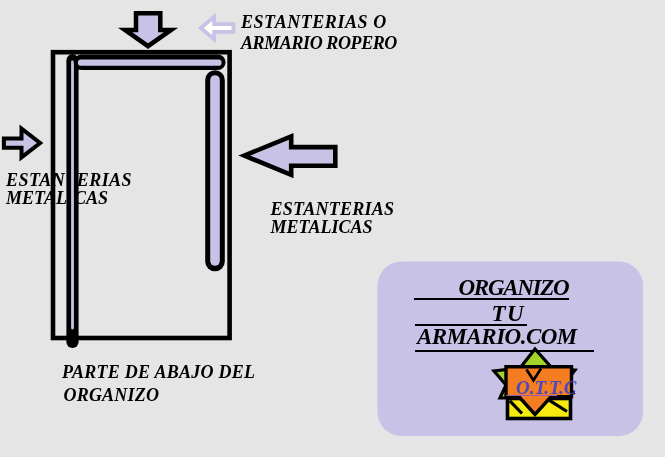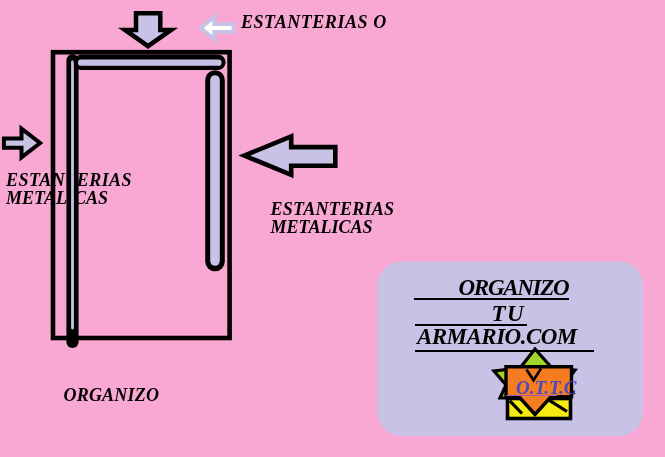--- a/index.html
+++ b/index.html
@@ -1,17 +1,17 @@
 <!DOCTYPE html>
 <html><head>
 <meta charset="utf-8">
 <style>
   html,body{margin:0;padding:0;}
   body{width:665px;height:457px;background:#ffffff;overflow:hidden;}
-  .stage{position:relative;width:665px;height:457px;background:#f9a8d4;font-family:"Liberation Serif",serif;}
+  .stage{position:relative;width:665px;height:457px;background:#e5e5e5;font-family:"Liberation Serif",serif;}
   .stage svg{position:absolute;left:0;top:0;z-index:1;}
   .label-line{position:absolute;white-space:nowrap;font-weight:bold;font-style:italic;color:#000;font-size:18px;line-height:18px;z-index:2;}
   .label-under{z-index:0;}
   .logo-line{position:absolute;white-space:nowrap;font-weight:bold;font-style:italic;color:#000;font-size:23px;line-height:22px;z-index:2;}
   .logo-underline{position:absolute;background:#000;height:2.1px;z-index:2;}
   .badge-text{position:absolute;white-space:nowrap;font-weight:bold;font-style:italic;font-size:19px;line-height:12.5px;z-index:2;}
   .badge-underline{position:absolute;height:1.4px;z-index:2;}
   .shape-outline{stroke:#000000;}
 </style>
 </head>
@@ -47,27 +47,29 @@
     <rect x="507.5" y="398.5" width="63" height="20" stroke-width="3.6" class="shape-outline" fill="#f6ea11"></rect>
 
     <line x1="509.8" y1="400.8" x2="522" y2="413.5" stroke="#000" stroke-width="3.2"></line>
     <line x1="548.7" y1="399.9" x2="567" y2="411.5" stroke="#000" stroke-width="3.2"></line>
 
     <polygon points="506,366.8 571.5,366.8 571.5,396.8 551,396.8 535,414.5 519,396.8 506,396.8" stroke-width="3.4" class="shape-outline" stroke-linejoin="miter" fill="#f47d21"></polygon>
     <polyline points="526.5,369.5 533.5,380.3 541,368.5" fill="none" stroke="#000" stroke-width="2.6"></polyline>
   </svg>
 
   <div class="label-line" style="left:241px;top:12.6px;letter-spacing:0.55px;">ESTANTERIAS O</div>
+  <div class="label-line" style="left:241px;top:34.2px;letter-spacing:-0.4px;">ARMARIO ROPERO</div>
 
   <div class="label-line label-under" style="left:6px;top:170.9px;letter-spacing:0.45px;">ESTANTERIAS</div>
   <div class="label-line label-under" style="left:6px;top:189.2px;">METALICAS</div>
 
   <div class="label-line" style="left:270.5px;top:200px;letter-spacing:0.25px;">ESTANTERIAS</div>
   <div class="label-line" style="left:270.5px;top:218.1px;">METALICAS</div>
 
+  <div class="label-line" style="left:62px;top:363.1px;letter-spacing:0.27px;">PARTE DE ABAJO DEL</div>
   <div class="label-line" style="left:63.5px;top:385.5px;letter-spacing:0.2px;">ORGANIZO</div>
 
   <div class="logo-line" style="left:458.5px;top:276.6px;letter-spacing:-1.28px;">ORGANIZO</div>
   <div class="logo-underline" style="left:413.8px;top:298.4px;width:155.4px;"></div>
   <div class="logo-line" style="left:491.5px;top:303px;letter-spacing:1.5px;">TU</div>
   <div class="logo-underline" style="left:415.3px;top:324.2px;width:111.4px;"></div>
   <div class="logo-line" style="left:417px;top:326.4px;letter-spacing:-0.53px;">ARMARIO.COM</div>
   <div class="logo-underline" style="left:415.3px;top:349.8px;width:178.8px;"></div>
 
   <div class="badge-text" style="left: 516px; top: 382.3px; color: rgb(74, 71, 194);">O.T.T.C</div>

